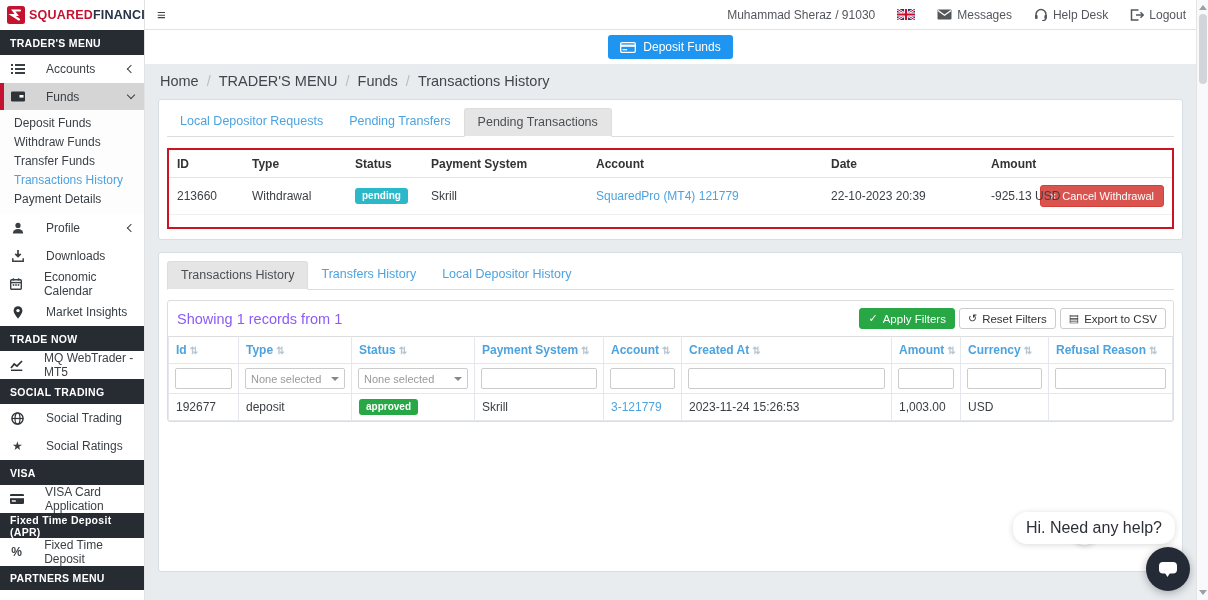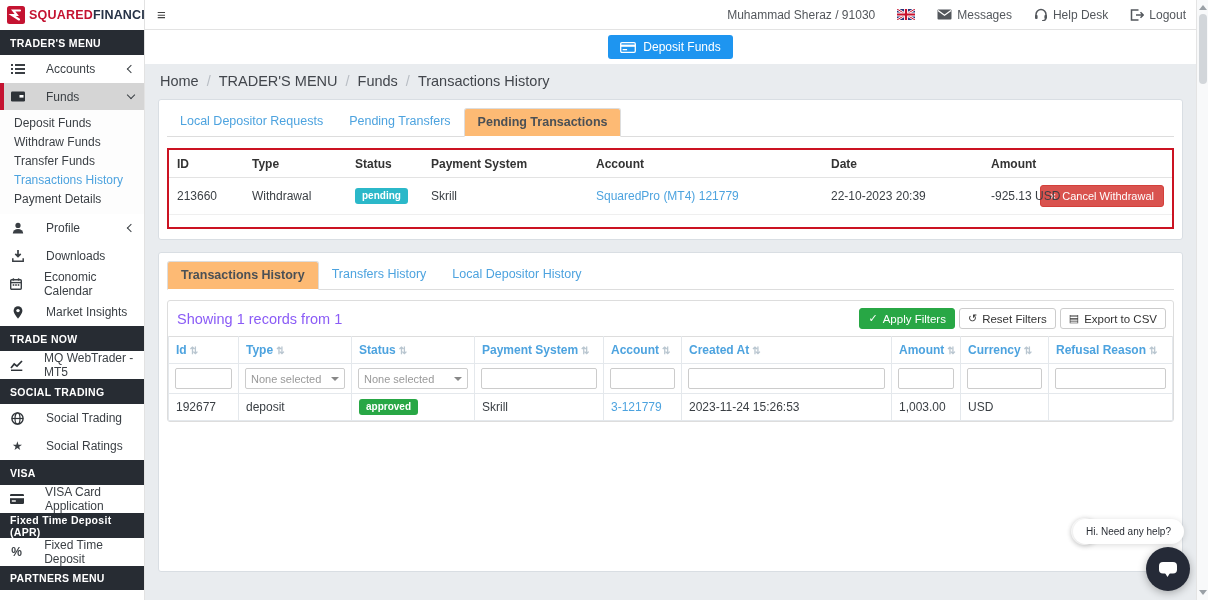--- a/index.html
+++ b/index.html
@@ -39,21 +39,21 @@
   .breadcrumb { display:flex; align-items:center; gap:8px; font-size:14.5px; color:#42464c; margin:3px 0 10px 2px; }
   .breadcrumb .sep { color:#b9bec4; }
   .breadcrumb .crumb { cursor:pointer; }
 
   .card { background:#fff; border:1px solid #d9dee3; border-radius:3px; }
   .card-1 { padding:8px 8px 10px; margin-bottom:12px; }
   .card-2 { padding:8px 8px 0; flex:1; margin-bottom:28px; }
 
   .tabs { display:flex; border-bottom:1px solid #ddd; }
   .tab { padding:6px 13px 7px; font-size:12.5px; color:#4da3df; cursor:pointer; white-space:nowrap; }
-  .tab.active { color:#4b5055; background:#fdba74; border:1px solid #ddd; border-bottom:1px solid #fff; margin-bottom:-1px; border-radius:3px 3px 0 0;font-weight:bold; }
+  .tab.active { color:#4b5055; background:#e5e5e5; border:1px solid #ddd; border-bottom:1px solid #fff; margin-bottom:-1px; border-radius:3px 3px 0 0; }
 
   .redbox { border:2px solid #cb1322; margin-top:11px; padding-bottom:12px; background:#fff; }
   table { border-collapse:collapse; width:100%; table-layout:fixed; }
   .t1 th { text-align:left; font-size:12px; color:#333; padding:7px 8px 6px; border-bottom:1px solid #e3e3e3; font-weight:bold; }
   .t1 td { font-size:12px; color:#3a3f44; padding:7px 8px; border-bottom:1px solid #efefef; }
   .badge { display:inline-block; color:#fff; font-size:10px; font-weight:bold; padding:2px 7px 3px; border-radius:3px; line-height:11px; }
   .badge.pending { background:#2bb8c9; }
   .badge.approved { background:#28a745; }
   .link { color:#4da3df; cursor:pointer; }
   .btn-cancel { background:#d9534f; border:1px solid #d43f3a; color:#fff; font-size:11px; padding:4px 9px; border-radius:3px; cursor:pointer; white-space:nowrap; font-family:inherit; display:inline-flex; gap:6px; align-items:center; float:right; }
@@ -71,21 +71,21 @@
   .t2 th .sort { color:#b9c6d0; font-size:10px; margin-left:3px; }
   .t2 td { font-size:12px; color:#3a3f44; padding:5px 7px; border:1px solid #e4e8ec; white-space:nowrap; overflow:hidden; }
   .t2 tr:last-child td { border-bottom:1px solid #e4e8ec; }
   .t2 .filter-cell { padding:4px 6px; }
   .finput { width:100%; height:21px; border:1px solid #ccc; border-radius:2px; padding:0 4px; font-size:11px; font-family:inherit; background:#fff; }
   .fselect { width:100%; height:21px; border:1px solid #ccc; border-radius:2px; padding:0 5px; font-size:11px; color:#999; background:#fff; display:flex; align-items:center; cursor:pointer; }
   .fselect .caret { margin-left:auto; width:0; height:0; border-left:4px solid transparent; border-right:4px solid transparent; border-top:4px solid #888; }
 
   
   .chat-close { position:absolute; right:110px; bottom:55px; width:27px; height:27px; border-radius:50%; background:#fff; box-shadow:0 1px 5px rgba(0,0,0,.18); display:flex; align-items:center; justify-content:center; color:#8a8f98; font-size:14px; cursor:pointer; z-index:20; }
-  .chat-pill { position:absolute; right:24px; bottom:56px; background:#fff; border-radius:14px; box-shadow:0 1px 6px rgba(0,0,0,.15); padding:7px 13px; font-size:10px; color:#2b2f36; cursor:pointer; z-index:20; white-space:nowrap; }
+  .chat-pill { position:absolute; right:33px; bottom:56px; background:#fff; border-radius:14px; box-shadow:0 1px 6px rgba(0,0,0,.15); padding:7px 13px; font-size:16px; color:#2b2f36; cursor:pointer; z-index:20; white-space:nowrap; }
   .chat-fab { position:absolute; right:18px; bottom:9px; width:44px; height:44px; border-radius:50%; background:#252a37; box-shadow:0 2px 8px rgba(0,0,0,.3); display:flex; align-items:center; justify-content:center; cursor:pointer; z-index:20; }
 
   
   .scrollbar { position:absolute; right:0; top:0; width:12px; height:600px; background:#f8f9fa; border-left:1px solid #e4e4e4; z-index:30; }
   .sb-arrow { position:absolute; left:2px; width:0; height:0; border-left:4px solid transparent; border-right:4px solid transparent; }
   .sb-up { top:5px; border-bottom:5px solid #9aa0a6; }
   .sb-down { bottom:5px; border-top:5px solid #9aa0a6; }
   .sb-thumb { position:absolute; left:2px; top:14px; width:8px; height:70px; background:#d2d6da; border-radius:4px; }
 
   svg { display:block; }

